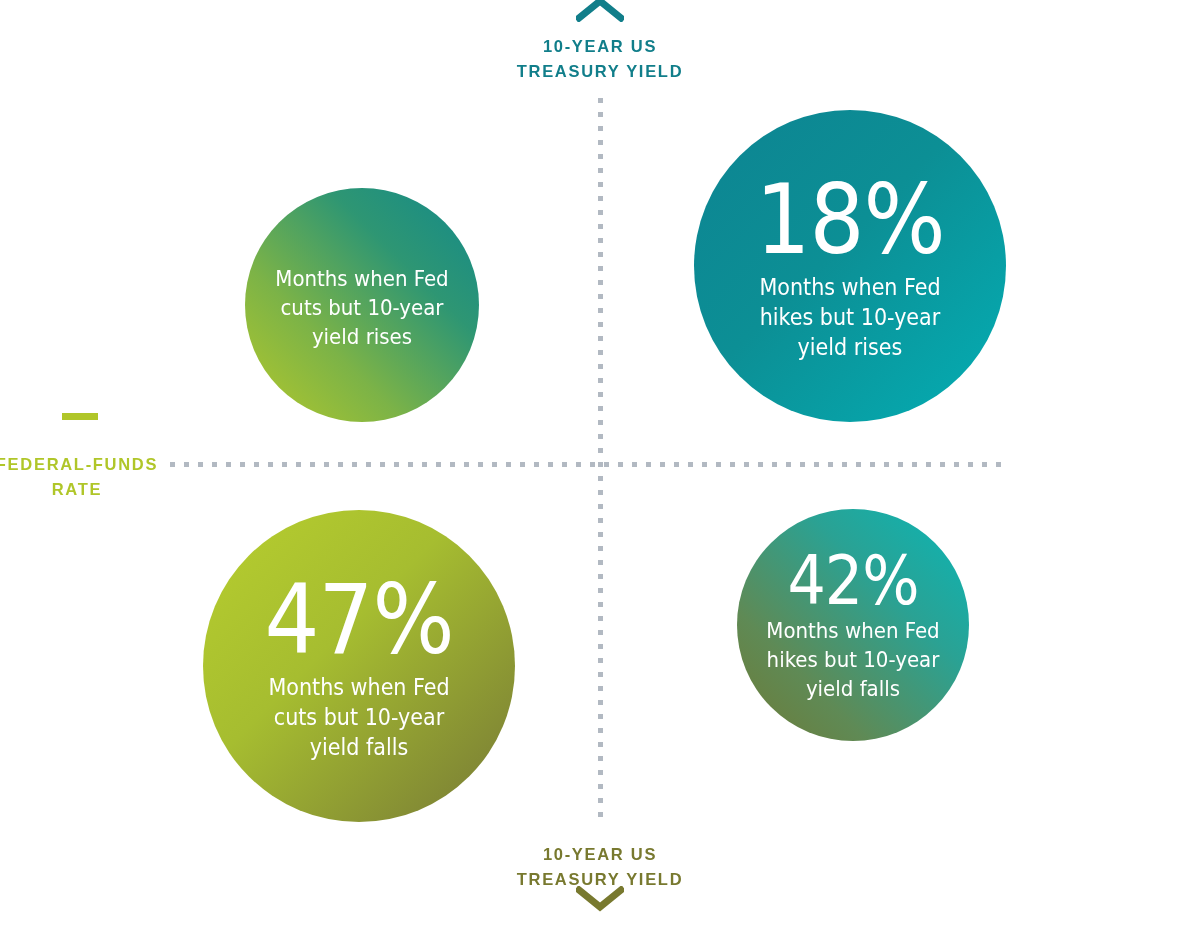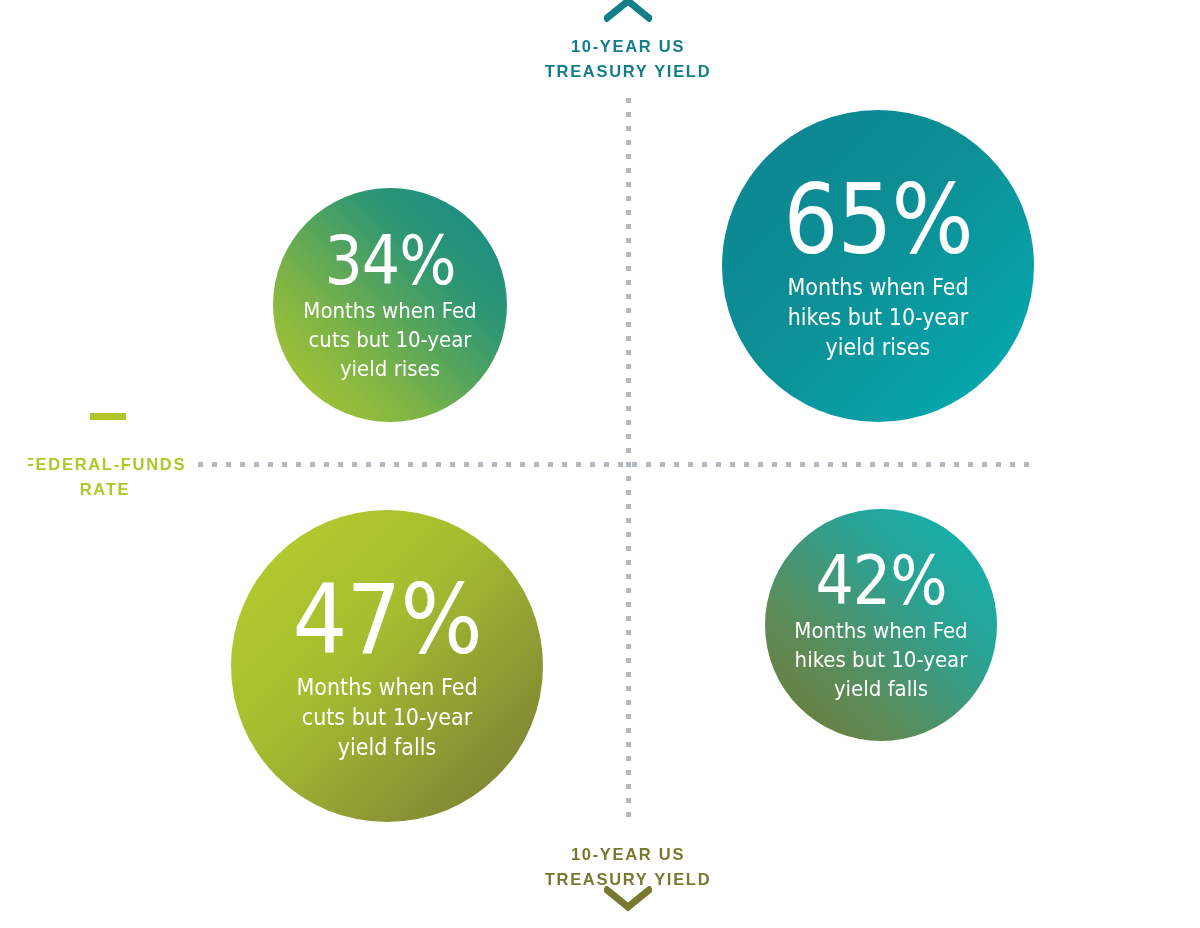--- a/index.html
+++ b/index.html
@@ -7,21 +7,20 @@
     padding: 0;
     background: #ffffff;
   }
   #canvas {
     position: relative;
     width: 1008px;
     height: 928px;
     background: #ffffff;
     font-family: "Liberation Sans", "DejaVu Sans", sans-serif;
     overflow: hidden;
-    margin-left: 28px;
   }
 
   
   .axis-v {
     position: absolute;
     left: 598px;
     top: 98px;
     width: 5px;
     height: 722px;
     background-image: linear-gradient(to bottom, #b2b9c2 0px, #b2b9c2 5px, transparent 5px, transparent 14px);
@@ -224,30 +223,29 @@
     <span class="ln">FEDERAL-FUNDS</span>
     <span class="ln">RATE</span>
   </div>
 
   <div class="axis-label" id="label-right">
     <span class="ln">FEDERAL-FUNDS</span>
     <span class="ln">RATE</span>
   </div>
 
   <div class="bubble" id="bubble-34">
-    <div class="pct">34%</div>
     <div class="cap">
       <span class="ln">Months when Fed</span>
       <span class="ln">cuts but 10-year</span>
       <span class="ln">yield rises</span>
     </div>
   </div>
 
   <div class="bubble" id="bubble-65">
-    <div class="pct">65%</div>
+    <div class="pct">18%</div>
     <div class="cap">
       <span class="ln">Months when Fed</span>
       <span class="ln">hikes but 10-year</span>
       <span class="ln">yield rises</span>
     </div>
   </div>
 
   <div class="bubble" id="bubble-64">
     <div class="pct">47%</div>
     <div class="cap">

